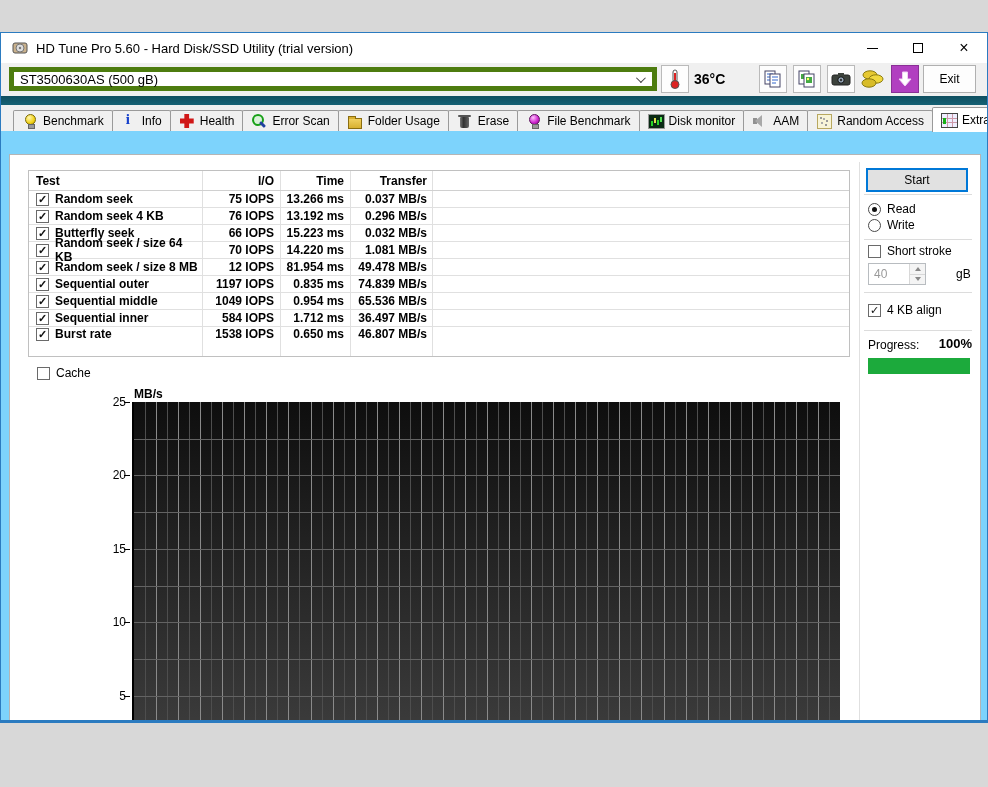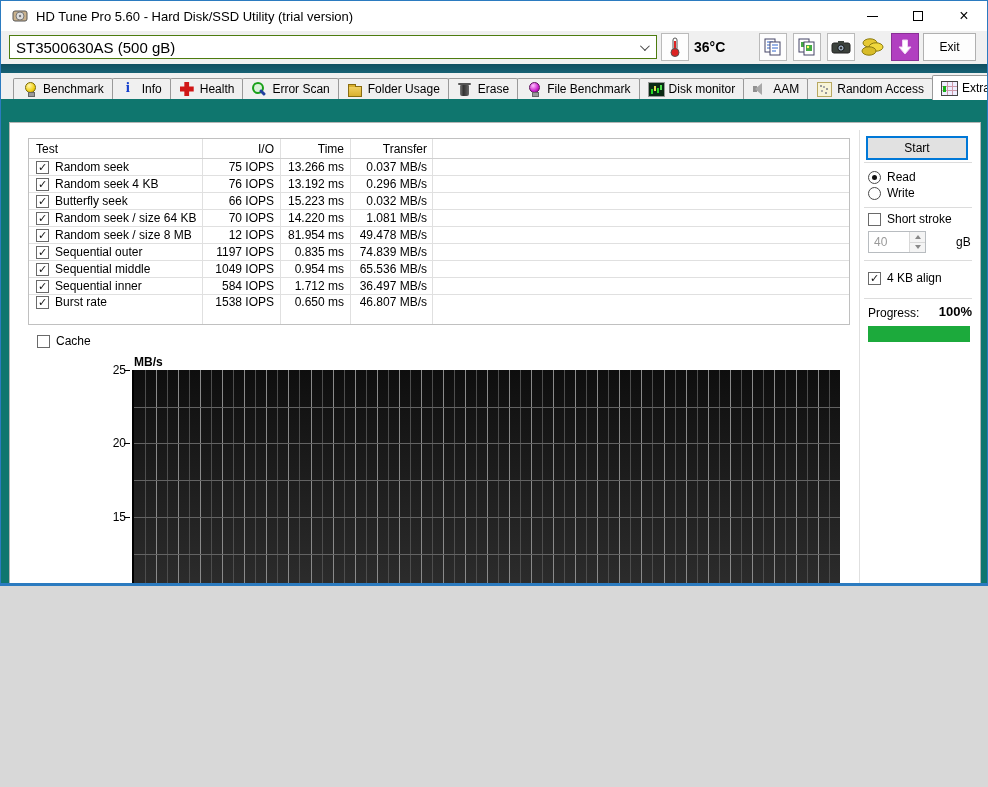--- a/index.html
+++ b/index.html
@@ -1,38 +1,38 @@
 <!DOCTYPE html>
 <html style="--accent: #2b7bc0; --green: #1caa3c; --purple: #b13fc0;"><head>
 <meta charset="utf-8">
 <style>
   html,body{margin:0;padding:0;background:#d8d8d8;}
   *{box-sizing:border-box;font-family:"Liberation Sans",sans-serif;cursor:default;}
-  .win{position:relative;width:988px;height:586px;background:#0f766e;
-       border:1px solid var(--accent,#2b7bc0);border-bottom-width:3px;overflow:hidden;}
+  .win{position:relative;width:988px;height:691px;background:#7dd3fc;
+       border:1px solid var(--accent,#2b7bc0);border-bottom-width:3px;overflow:hidden;margin-top:32px;}
 
   
   .titlebar{height:30px;background:#fff;display:flex;align-items:center;}
   .app-icon{margin-left:11px;display:flex;}
   .title{margin-left:8px;font-size:13px;color:#000;}
   .wc{margin-left:auto;display:flex;height:30px;}
   .wc-btn{width:46px;display:flex;align-items:center;justify-content:center;}
   .g-min{width:11px;height:1px;background:#000;}
   .g-max{width:10px;height:10px;border:1px solid #000;}
   .g-close{font-size:16px;color:#000;line-height:1;}
 
   
   .menubar{height:22px;background:#eef2f8;display:flex;align-items:center;padding-left:4px;border-bottom:1px solid #e3e7ec;}
   .menu-item{display:inline-block;padding:2px 9px;font-size:13px;color:#000;}
   .menu-item::first-letter{text-decoration:underline;}
 
   
   .toolbar{height:33px;background:#f0f0f0;position:relative;}
   .combo{position:absolute;left:8px;top:4px;width:648px;height:24px;background:#fff;
-         border:1px solid #4d7c0f;display:flex;align-items:center;padding-left:6px;font-size:15px;}
+         border:5px solid #4d7c0f;display:flex;align-items:center;padding-left:6px;font-size:13px;}
   .chev{margin-left:auto;margin-right:9px;width:7px;height:7px;border-right:1px solid #444;
         border-bottom:1px solid #444;transform:rotate(45deg) translateY(-2px);}
   .tb-btn{position:absolute;top:2px;width:28px;height:28px;background:#fdfdfd;border:1px solid #bababa;
           display:flex;align-items:center;justify-content:center;padding:0;}
   .tb-flat{border:none;background:transparent;}
   .tb-purple{background:var(--purple,#b13fc0);border:1px solid #8a2f96;}
   .temp-text{position:absolute;left:693px;top:8px;font-weight:bold;font-size:14px;color:#000;}
   .exit-btn{position:absolute;left:922px;top:2px;width:53px;height:28px;background:#fdfdfd;
             border:1px solid #b0b0b0;font-size:12px;}
 
@@ -77,21 +77,21 @@
      background-image:linear-gradient(90deg,transparent 5px,#c9a 5px,#c9a 6px,transparent 6px,transparent 10px,#c9a 10px,#c9a 11px,transparent 11px),
                       linear-gradient(transparent 4px,#c9a 4px,#c9a 5px,transparent 5px,transparent 8px,#c9a 8px,#c9a 9px,transparent 9px);}
   .ti-grid::after{width:3px;height:6px;background:#18b018;left:2px;top:5px;}
 
   
   .panel{position:absolute;left:8px;top:121px;width:972px;height:653px;background:#fff;border:1px solid #b5b5b5;}
 
   
   .ttable{position:absolute;left:18px;top:15px;width:822px;height:187px;border:1px solid #c0c0c0;
           display:flex;flex-direction:column;font-size:12px;color:#000;}
-  .trow{display:flex;height:17px;flex:none;border-bottom:1px solid #e0e0e0;align-items:flex-start;}
+  .trow{display:flex;height:17px;flex:none;border-bottom:1px solid #e0e0e0;align-items:flex-start;font-weight:bold;}
   .trow.thead{height:20px;border-bottom:1px solid #d0d0d0;}
   .trow:last-child{flex:1;border-bottom:none;}
   .cell{height:100%;display:flex;align-items:center;}
   .c-test{width:174px;border-right:1px solid #e0e0e0;padding-left:7px;}
   .c-io{width:78px;border-right:1px solid #e0e0e0;justify-content:flex-end;padding-right:6px;}
   .c-time{width:70px;border-right:1px solid #e0e0e0;justify-content:flex-end;padding-right:6px;}
   .c-tr{width:82px;border-right:1px solid #e0e0e0;justify-content:flex-end;padding-right:5px;}
   .c-fill{flex:1;}
 
   

